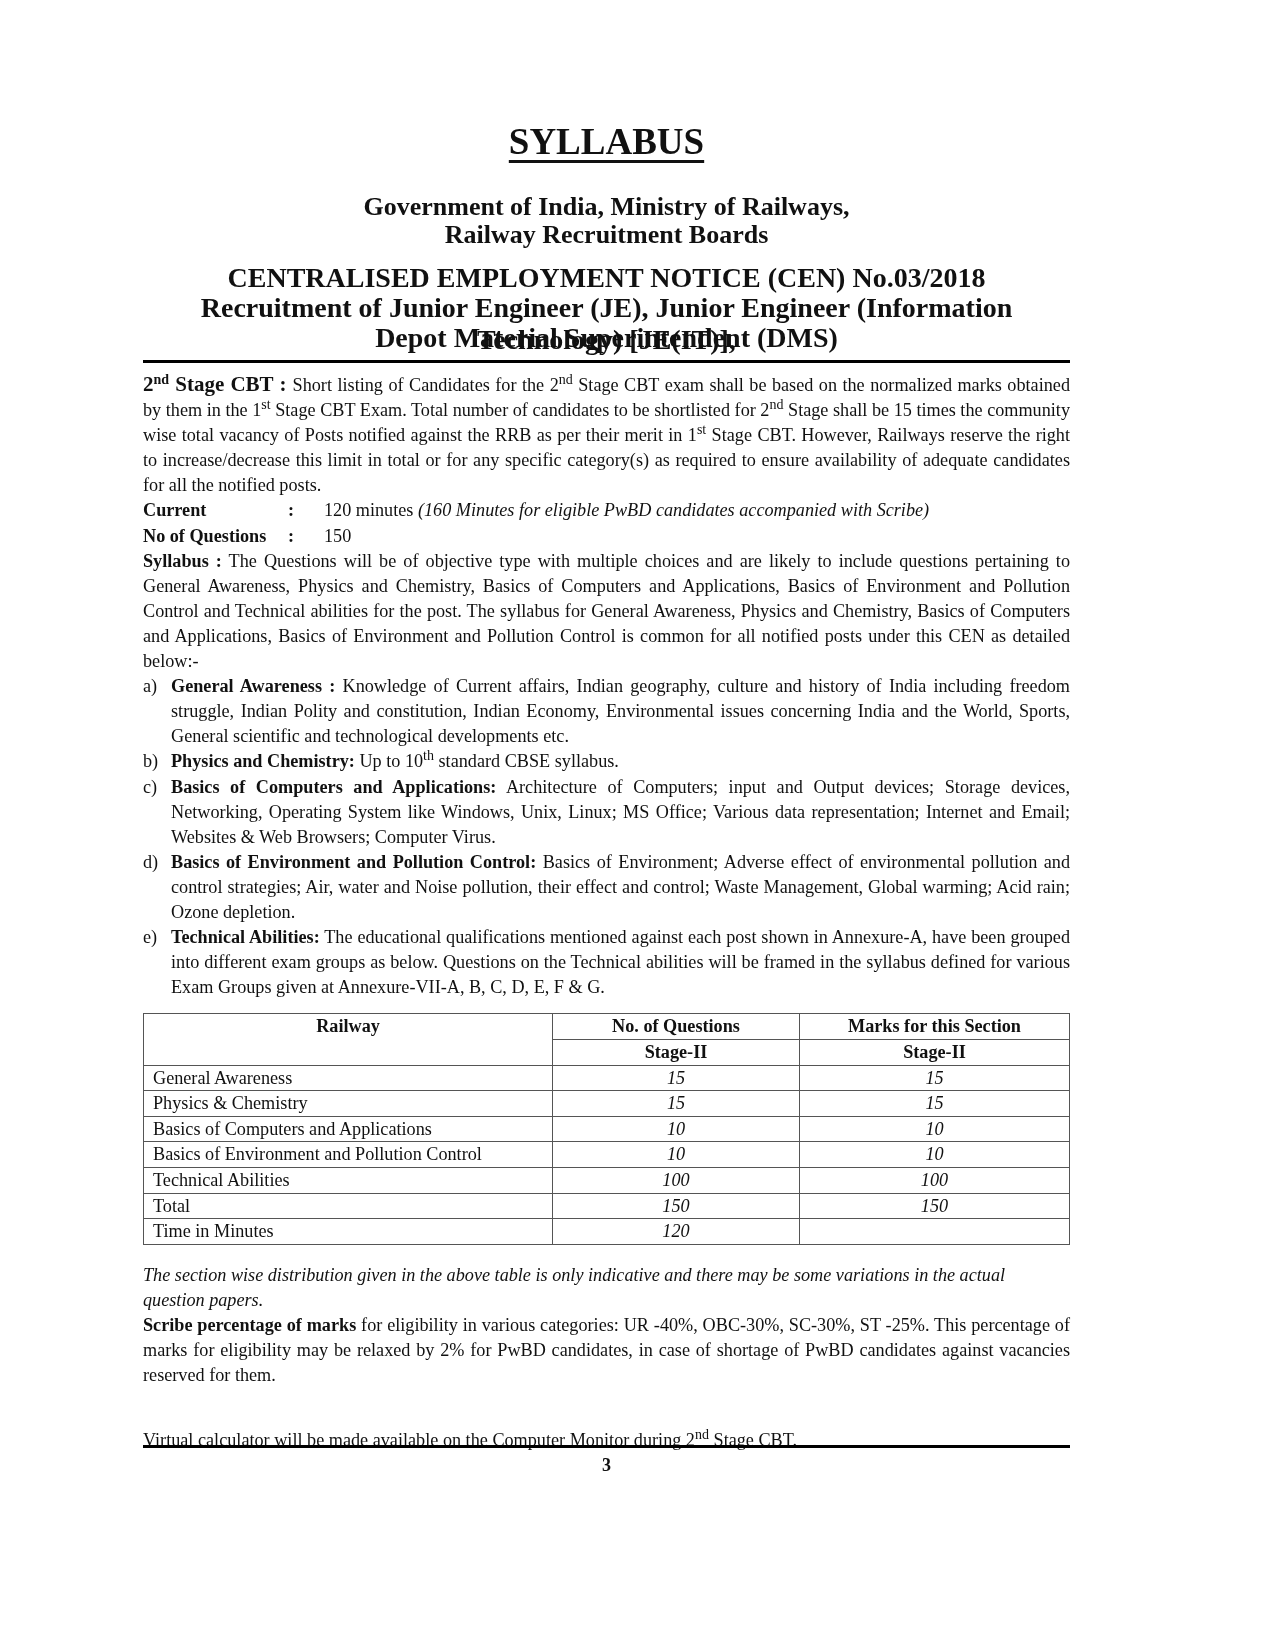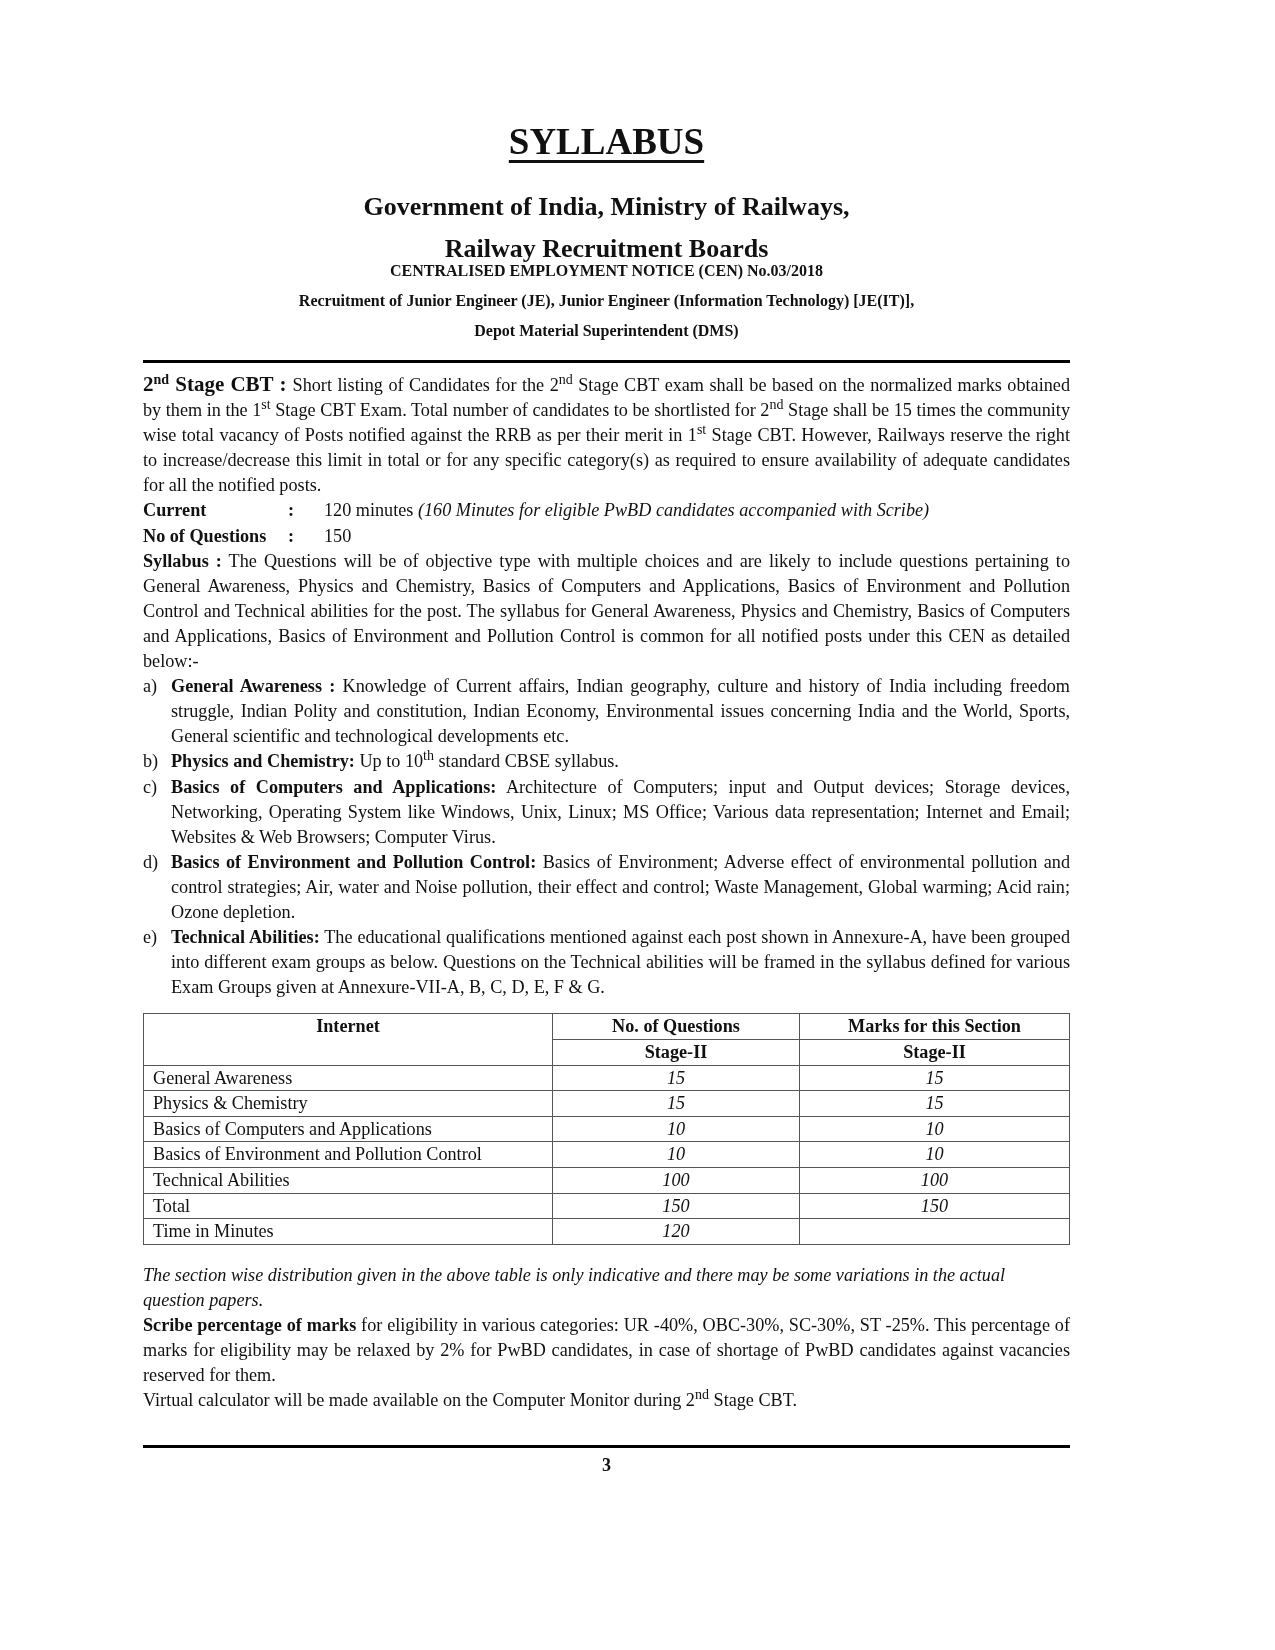--- a/index.html
+++ b/index.html
@@ -1,20 +1,20 @@
 <!DOCTYPE html>
 <html><head>
 <meta charset="utf-8">
 <style>
   html, body { margin: 0; padding: 0; background: #ffffff; }
   body { width: 1275px; height: 1650px; position: relative; font-family: "Liberation Serif", serif; color: #111; }
   .page { position: absolute; left: 143px; top: 0; width: 927px; }
   .title { position: absolute; top: 120px; left: 0; width: 927px; text-align: center; font-size: 37px; font-weight: bold; text-decoration: underline; text-underline-offset: 6px; }
   .h1 { position: absolute; left: 0; width: 927px; text-align: center; font-weight: bold; font-size: 26px; }
-  .h2 { position: absolute; left: 0; width: 927px; text-align: center; font-weight: bold; font-size: 16px; }
+  .h2 { position: absolute; left: 0; width: 927px; text-align: center; font-weight: bold; font-size: 28px; }
   .rule { position: absolute; left: 0; width: 927px; border-top: 3px solid #000; }
   .body { position: absolute; left: 0; top: 372px; width: 927px; font-size: 18.2px; line-height: 25.1px; }
   .body p { margin: 0; text-align: justify; }
   .b { font-weight: bold; }
   .i { font-style: italic; }
   sup { font-size: 14px; vertical-align: 7px; line-height: 0; }
   .lead { font-size: 21px; font-weight: bold; }
   .field { display: flex; }
   .field .lbl { font-weight: bold; width: 145px; display: inline-block; }
   .field .colon { font-weight: bold; width: 36px; display: inline-block; }
@@ -28,21 +28,21 @@
   .after-table { margin-top: 9px; }
   .footer-rule { position: absolute; left: 0; top: 1445px; width: 927px; border-top: 3px solid #000; }
   .pageno { position: absolute; top: 1455px; left: 0; width: 927px; text-align: center; font-weight: bold; font-size: 18px; }
 </style>
 </head>
 <body>
 
 <div class="page">
   <div class="title">SYLLABUS</div>
   <div class="h1" style="top:192px;">Government of India, Ministry of Railways,</div>
-  <div class="h1" style="top:234px;">Railway Recruitment Boards</div>
+  <div class="h1" style="top:220px;">Railway Recruitment Boards</div>
   <div class="h2" style="top:262px;">CENTRALISED EMPLOYMENT NOTICE (CEN) No.03/2018</div>
   <div class="h2" style="top:292px;">Recruitment of Junior Engineer (JE), Junior Engineer (Information Technology) [JE(IT)],</div>
   <div class="h2" style="top:322px;">Depot Material Superintendent (DMS)</div>
   <div class="rule" style="top:360px;"></div>
 
   <div class="body">
     <p>
       <span class="lead"><span>2</span><sup>nd</sup><span> Stage CBT : </span></span><span>Short listing of Candidates for the 2</span><sup>nd</sup><span> Stage CBT exam shall be based on the normalized marks obtained by them in the 1</span><sup>st</sup><span> Stage CBT Exam. Total number of candidates to be shortlisted for 2</span><sup>nd</sup><span> Stage shall be 15 times the community wise total vacancy of Posts notified against the RRB as per their merit in 1</span><sup>st</sup><span> Stage CBT. However, Railways reserve the right to increase/decrease this limit in total or for any specific category(s) as required to ensure availability of adequate candidates for all the notified posts.</span>
     </p>
 
@@ -77,21 +77,21 @@
     </div>
     <div class="list-item">
       <span class="mk">e)</span>
       <span class="txt"><span class="b">Technical Abilities:</span><span> The educational qualifications mentioned against each post shown in Annexure-A, have been grouped into different exam groups as below. Questions on the Technical abilities will be framed in the syllabus defined for various Exam Groups given at Annexure-VII-A, B, C, D, E, F &amp; G.</span></span>
     </div>
 
 
     <table>
       <tbody>
           <tr>
-        <th rowspan="2" style="width:390px; vertical-align:top;">Internet</th>
+        <th rowspan="2" style="width:390px; vertical-align:top;">Railway</th>
         <th style="width:228px;">No. of Questions</th>
         <th>Marks for this Section</th>
       </tr>
       <tr>
         <th>Stage-II</th>
         <th>Stage-II</th>
       </tr>
       <tr>
             <td>General Awareness</td>
             <td class="c">15</td>
@@ -125,18 +125,18 @@
       <tr>
             <td>Time in Minutes</td>
             <td class="c">120</td>
             <td class="c"></td>
           </tr>
     </tbody>
       </table>
 
     <p class="i after-table" style="text-align:left;margin-top:18px;">The section wise distribution given in the above table is only indicative and there may be some variations in the actual question papers.</p>
     <p><span class="b">Scribe percentage of marks</span><span> for eligibility in various categories: UR -40%, OBC-30%, SC-30%, ST -25%. This percentage of marks for eligibility may be relaxed by 2% for PwBD candidates, in case of shortage of PwBD candidates against vacancies reserved for them.</span></p>
-    <p style="text-align:left;"><span>Virtual calculator will be made available on the Computer Monitor during 2</span><sup>nd</sup><span> Stage CBT.</span></p>
+    <p style="text-align:left;margin-top:40px;"><span>Virtual calculator will be made available on the Computer Monitor during 2</span><sup>nd</sup><span> Stage CBT.</span></p>
   </div>
 
   <div class="footer-rule"></div>
   <div class="pageno">3</div>
 </div>
 
 </body></html>

